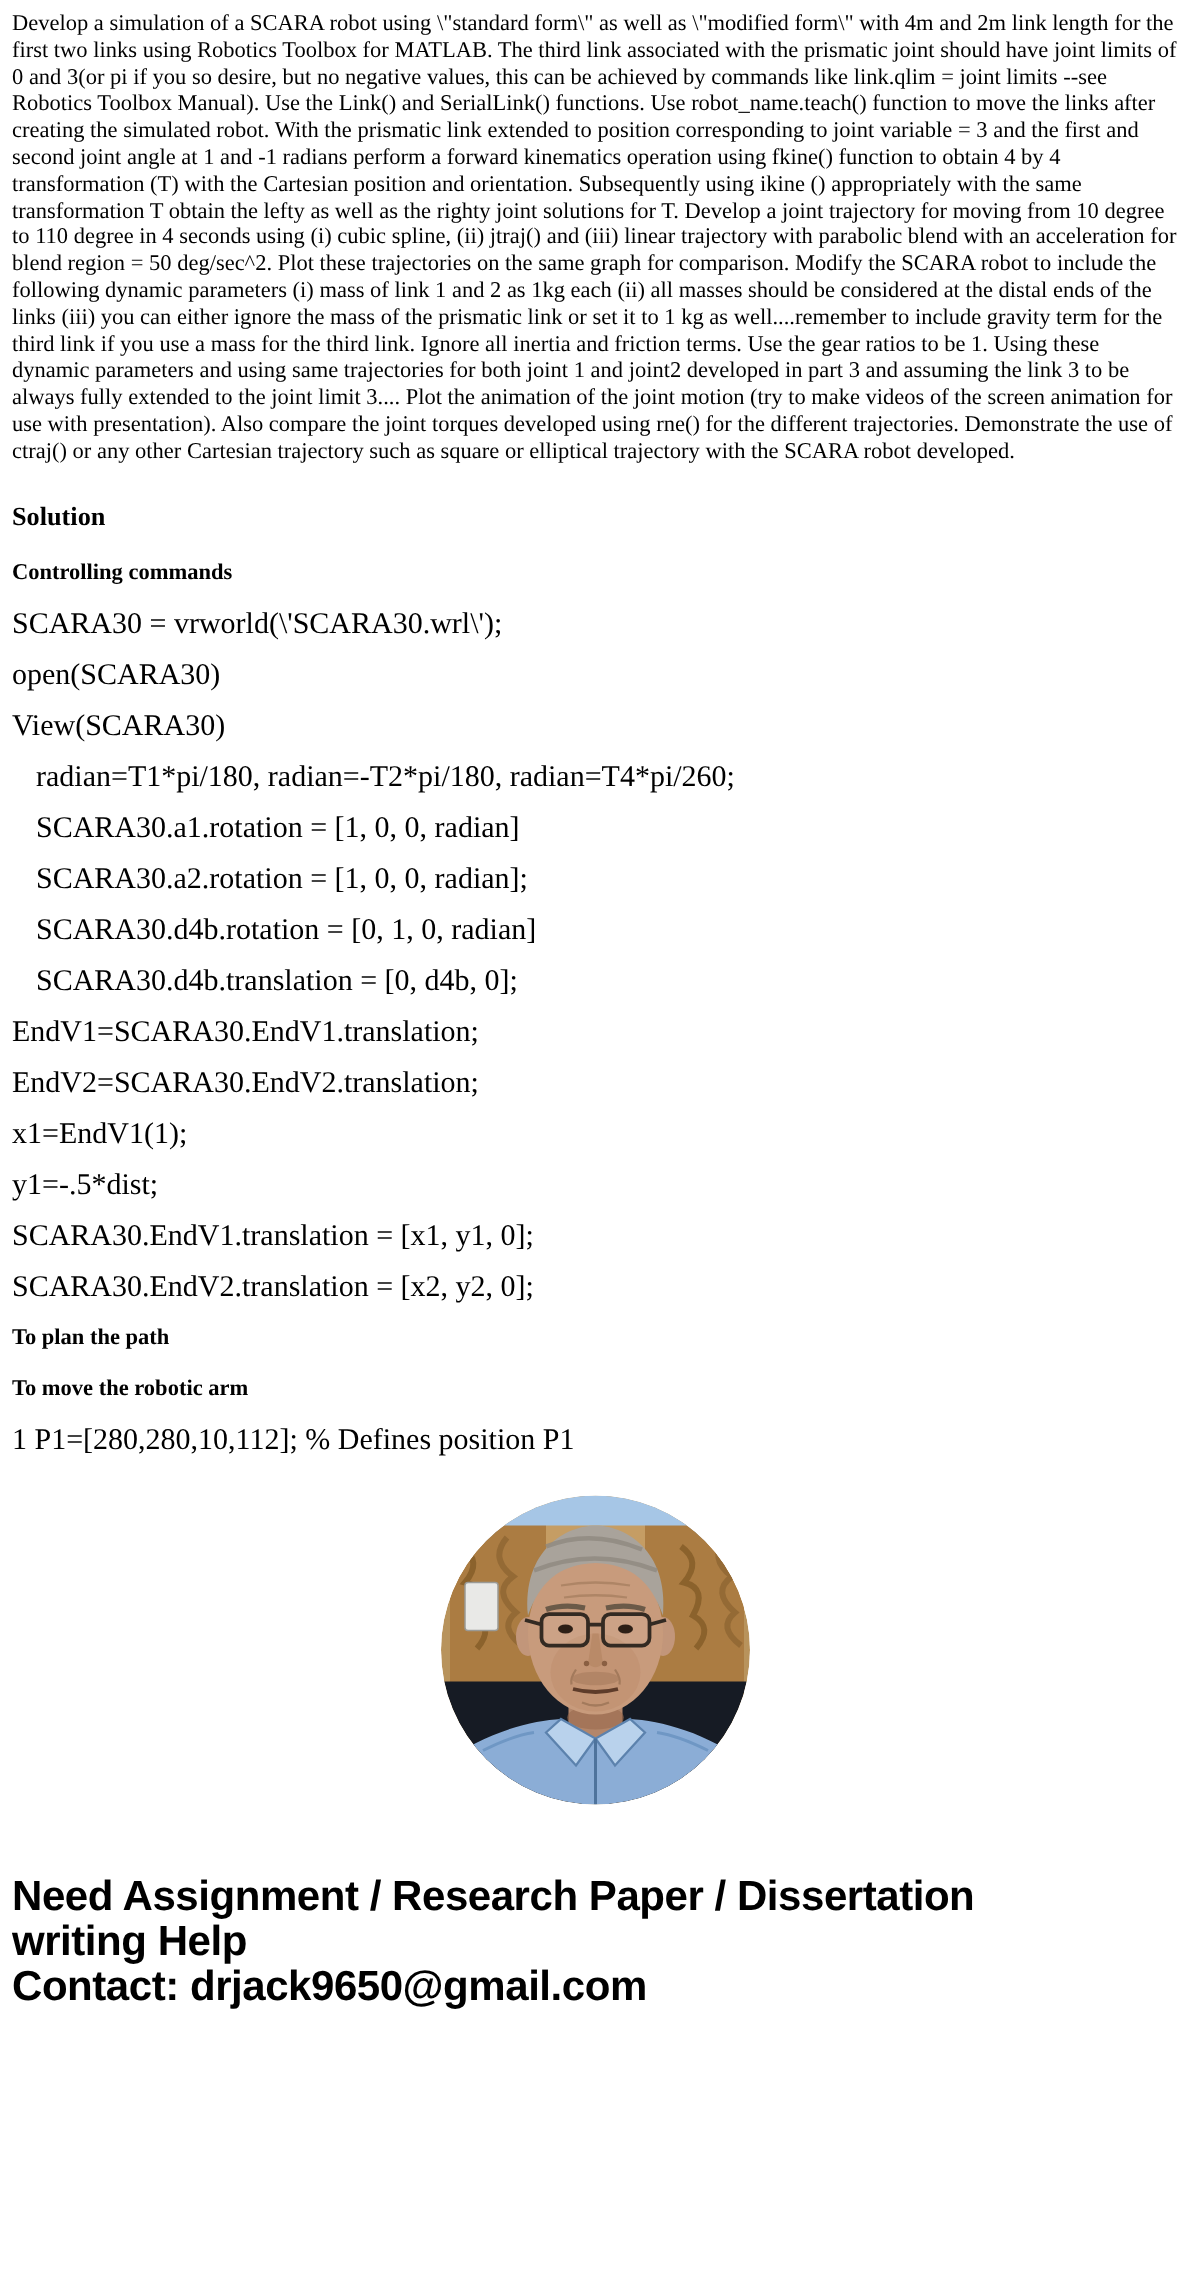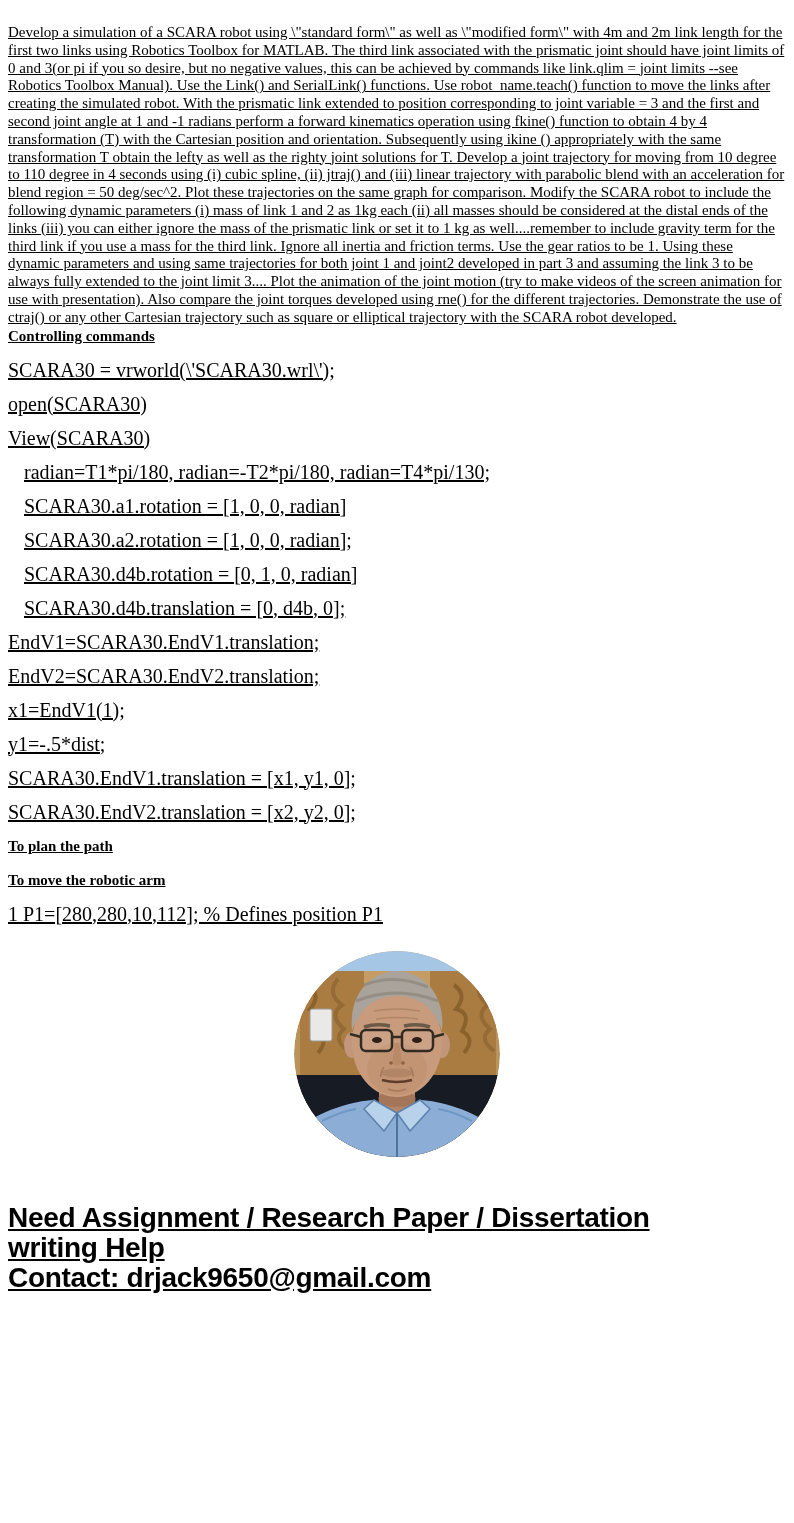--- a/index.html
+++ b/index.html
@@ -2,21 +2,21 @@
 <html><head>
 <meta charset="utf-8">
 <style>
   html, body { margin: 0; padding: 0; }
   body {
     width: 794px; height: 1523px;
     background: #ffffff; color: #000000;
     font-family: "Liberation Serif", serif;
     overflow: hidden;
   }
-  .page { padding: 24px 8px 0 8px; width: 778px; text-decoration: underline; }
+  .page { padding: 8px 8px 0 8px; width: 778px; }
 
   .problem {
     font-size: 15px; line-height: 17.8px;
     margin: 0; text-align: left;
     white-space: normal;
   }
 
   h2.solution-heading {
     font-size: 17.5px; line-height: 21px;
     font-weight: bold; margin: 23px 0 18px 0;
@@ -50,27 +50,28 @@
     color: #000000;
   }
 </style>
 </head>
 <body>
 
 <div class="page">
 
   <p class="problem">Develop a simulation of a SCARA robot using \"standard form\" as well as \"modified form\" with 4m and 2m link length for the first two links using Robotics Toolbox for MATLAB. The third link associated with the prismatic joint should have joint limits of 0 and 3(or pi if you so desire, but no negative values, this can be achieved by commands like link.qlim = joint limits --see Robotics Toolbox Manual). Use the Link() and SerialLink() functions. Use robot_name.teach() function to move the links after creating the simulated robot. With the prismatic link extended to position corresponding to joint variable = 3 and the first and second joint angle at 1 and -1 radians perform a forward kinematics operation using fkine() function to obtain 4 by 4 transformation (T) with the Cartesian position and orientation. Subsequently using ikine () appropriately with the same transformation T obtain the lefty as well as the righty joint solutions for T. Develop a joint trajectory for moving from 10 degree to 110 degree in 4 seconds using (i) cubic spline, (ii) jtraj() and (iii) linear trajectory with parabolic blend with an acceleration for blend region = 50 deg/sec^2. Plot these trajectories on the same graph for comparison. Modify the SCARA robot to include the following dynamic parameters (i) mass of link 1 and 2 as 1kg each (ii) all masses should be considered at the distal ends of the links (iii) you can either ignore the mass of the prismatic link or set it to 1 kg as well....remember to include gravity term for the third link if you use a mass for the third link. Ignore all inertia and friction terms. Use the gear ratios to be 1. Using these dynamic parameters and using same trajectories for both joint 1 and joint2 developed in part 3 and assuming the link 3 to be always fully extended to the joint limit 3.... Plot the animation of the joint motion (try to make videos of the screen animation for use with presentation). Also compare the joint torques developed using rne() for the different trajectories. Demonstrate the use of ctraj() or any other Cartesian trajectory such as square or elliptical trajectory with the SCARA robot developed.</p>
 
+  <h2 class="solution-heading">Solution</h2>
 
   <h3 class="sub-heading">Controlling commands</h3>
 
   <p class="code-line">SCARA30 = vrworld(\'SCARA30.wrl\');</p>
   <p class="code-line">open(SCARA30)</p>
   <p class="code-line">View(SCARA30)</p>
-  <p class="code-line indent">radian=T1*pi/180, radian=-T2*pi/180, radian=T4*pi/130;</p>
+  <p class="code-line indent">radian=T1*pi/180, radian=-T2*pi/180, radian=T4*pi/260;</p>
   <p class="code-line indent">SCARA30.a1.rotation = [1, 0, 0, radian]</p>
   <p class="code-line indent">SCARA30.a2.rotation = [1, 0, 0, radian];</p>
   <p class="code-line indent">SCARA30.d4b.rotation = [0, 1, 0, radian]</p>
   <p class="code-line indent">SCARA30.d4b.translation = [0, d4b, 0];</p>
   <p class="code-line">EndV1=SCARA30.EndV1.translation;</p>
   <p class="code-line">EndV2=SCARA30.EndV2.translation;</p>
   <p class="code-line">x1=EndV1(1);</p>
   <p class="code-line">y1=-.5*dist;</p>
   <p class="code-line">SCARA30.EndV1.translation = [x1, y1, 0];</p>
   <p class="code-line">SCARA30.EndV2.translation = [x2, y2, 0];</p>

